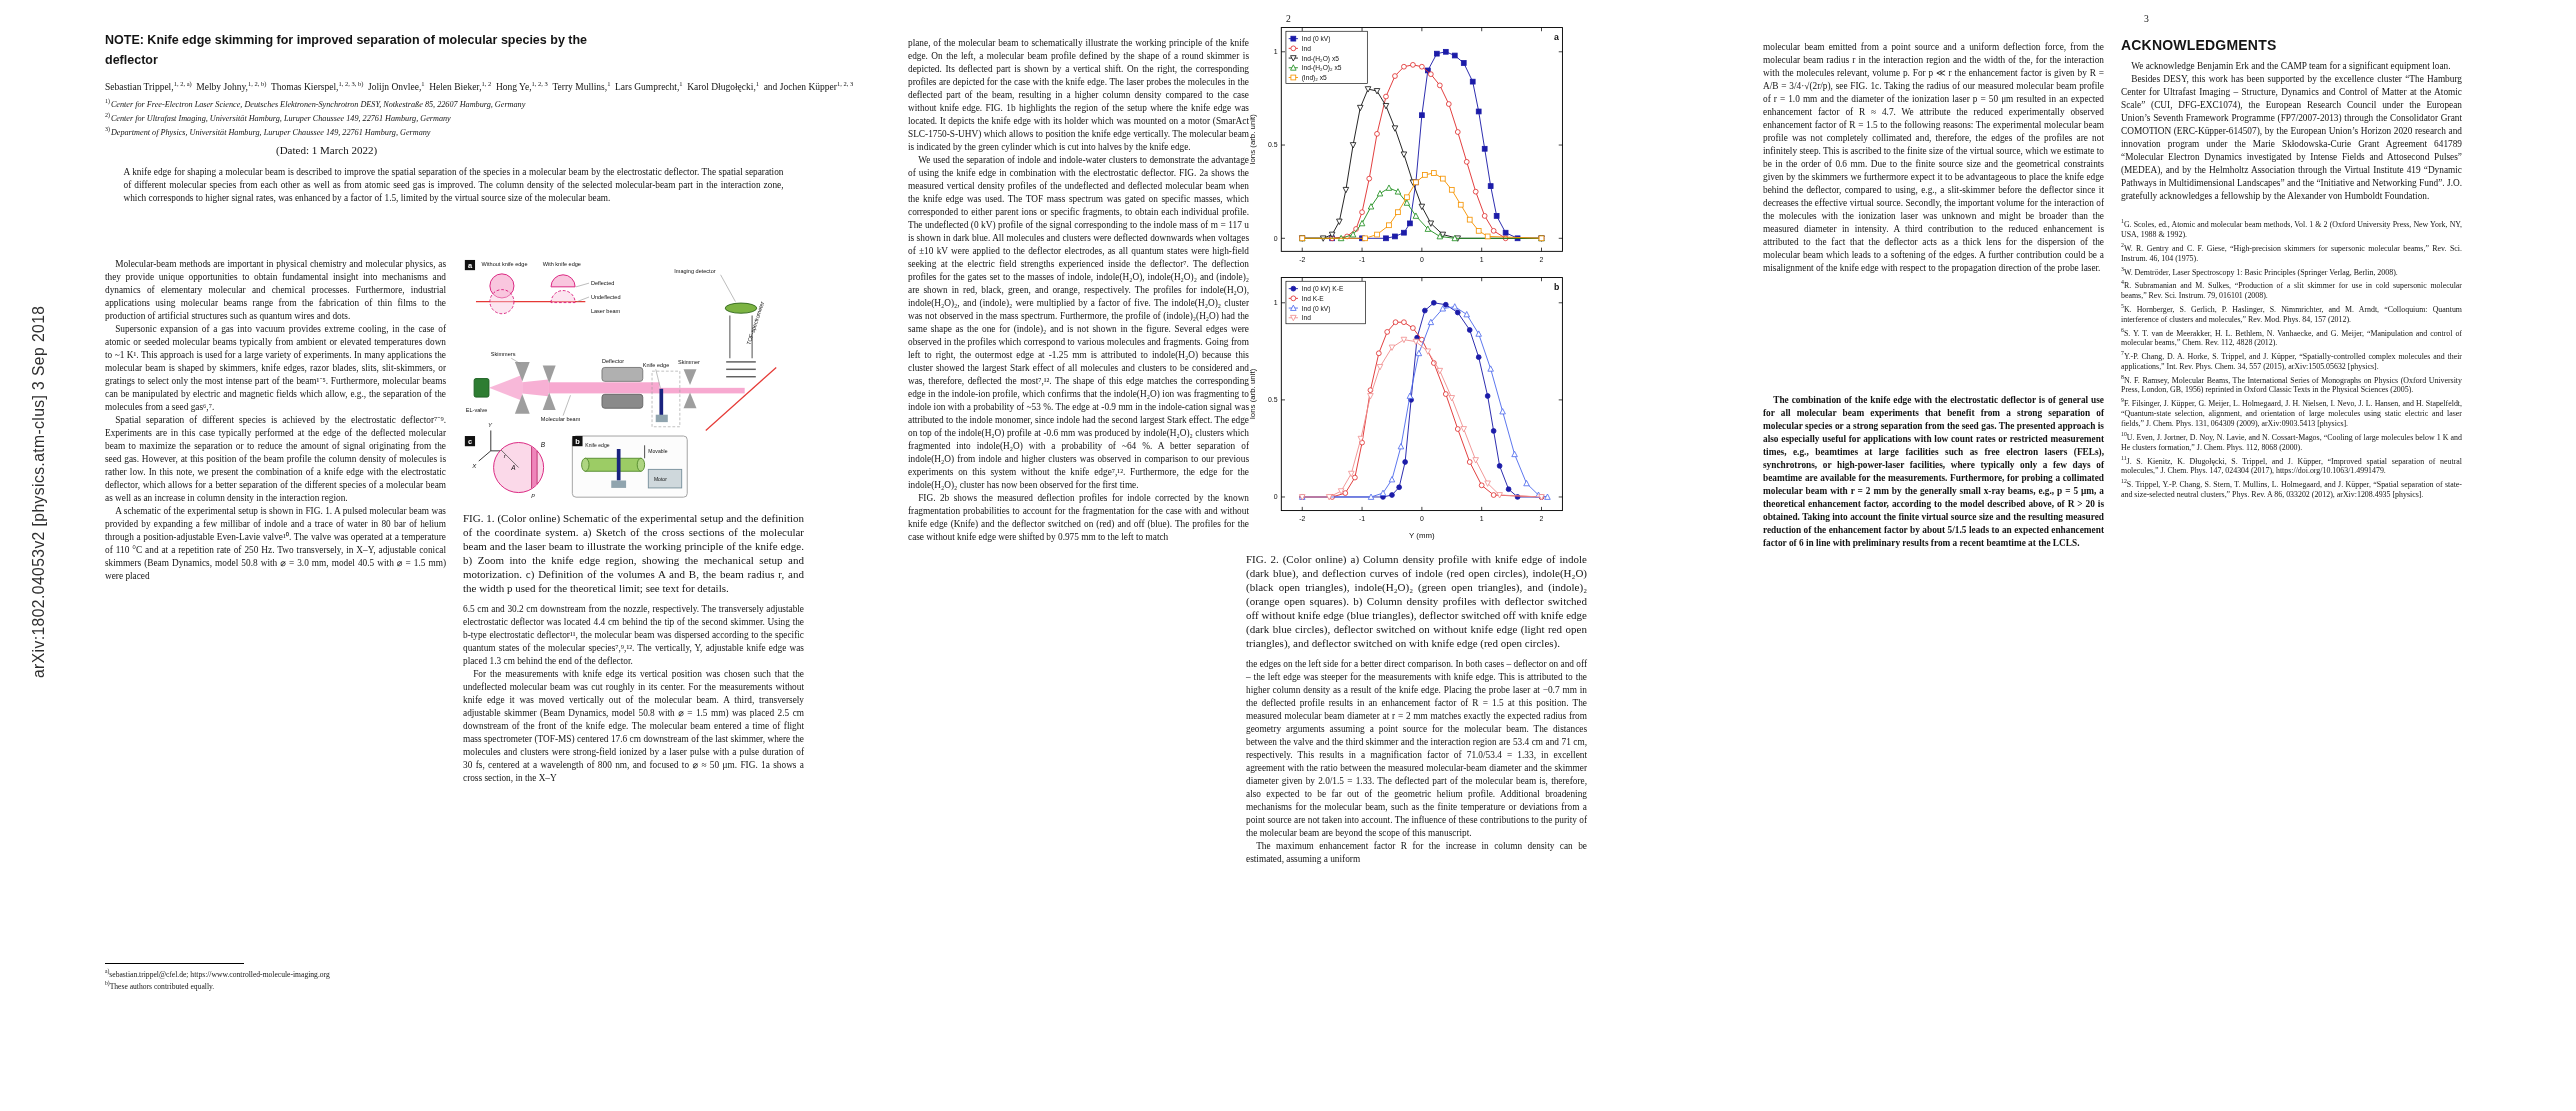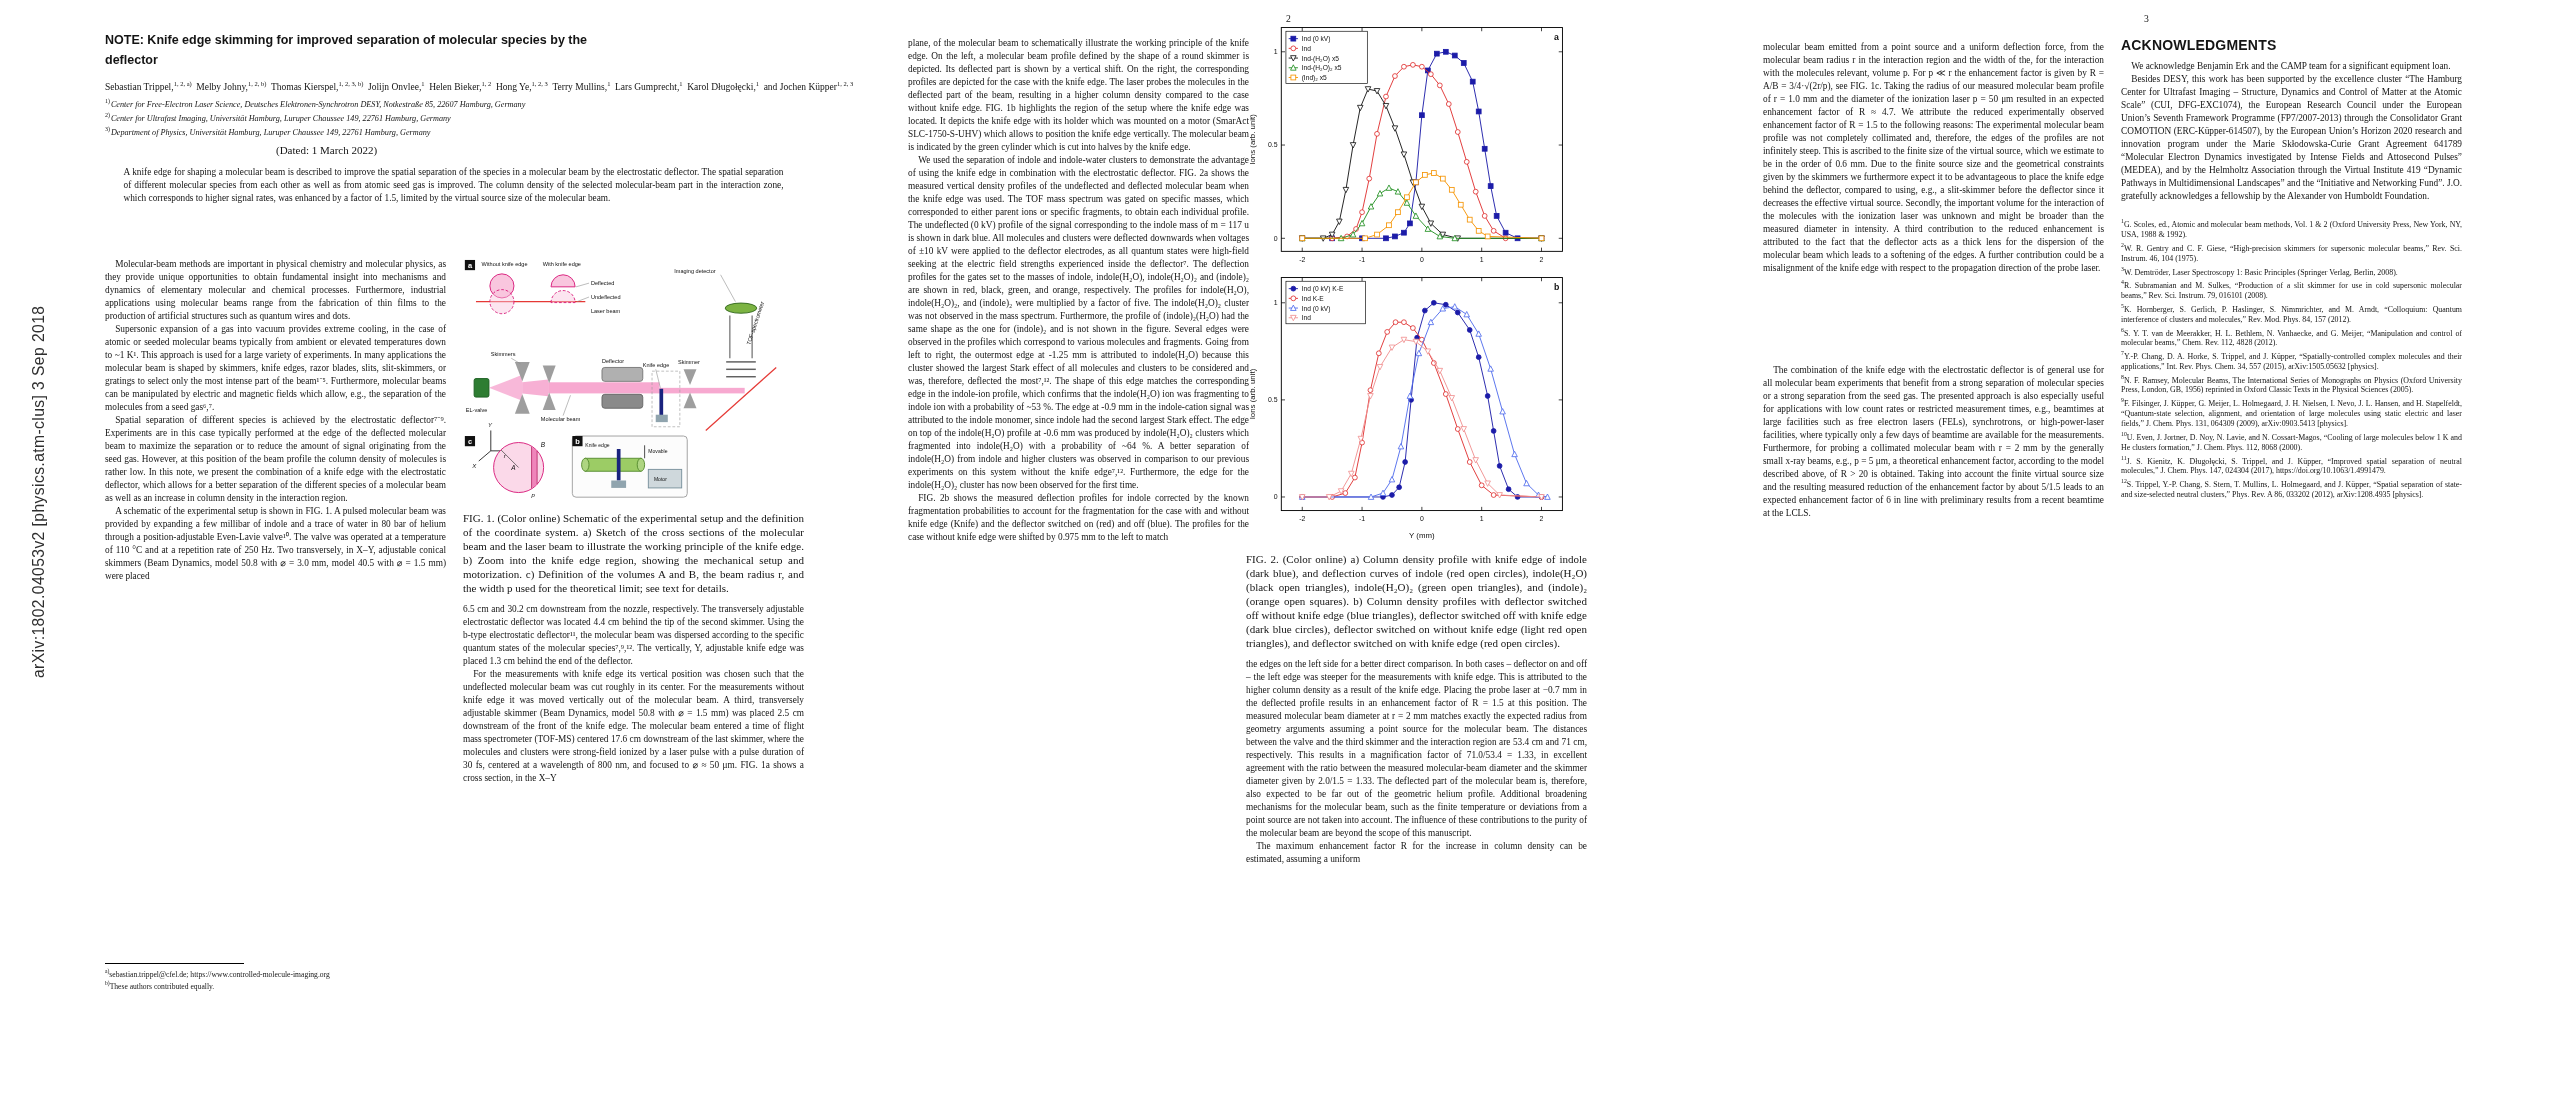--- a/index.html
+++ b/index.html
@@ -20,21 +20,21 @@
   .author{margin-right:4.6px;white-space:nowrap;display:inline;}
   .affils{margin-top:2.8px;font-style:italic;font-size:8.2px;line-height:10px;}
   .affils sup{font-size:6px;font-style:normal;margin-right:0.9px;}
   .dated{margin-top:6.5px;font-size:11px;margin-left:171px;}
   .abstract{margin-top:10.2px;margin-left:18.5px;width:660px;font-size:8.7px;line-height:11.6px;text-align:justify;}
   
   .col{position:absolute;width:341px;}
   .body-text{font-size:9.3px;line-height:13px;text-align:justify;}
   .para{margin:0;text-indent:10.2px;}
   .cont p:first-child{text-indent:0;}
-  .gap-top{margin-top:89px;}
+  .gap-top{margin-top:119px;font-weight:bold;}
   
   .fig-caption{font-size:11px;line-height:14px;text-align:justify;margin:5.6px 0 8.3px 0;}
   .fig1-wrap{width:341px;}
   svg text{font-family:"Liberation Sans",sans-serif;fill:#111;}
   .t6{font-size:6px;} .t55{font-size:5.5px;} .t65i{font-size:6.5px;font-style:italic;} .t7i{font-size:7px;font-style:italic;}
   .chip{font-size:8px;fill:#fff;font-weight:bold;}
   
   .footnotes{position:absolute;left:105px;top:963px;width:341px;font-size:7.6px;line-height:9.8px;}
   .fnrule{width:139px;border-top:0.9px solid #000;margin-bottom:2.8px;}
   .footnotes sup{font-size:5.6px;}

